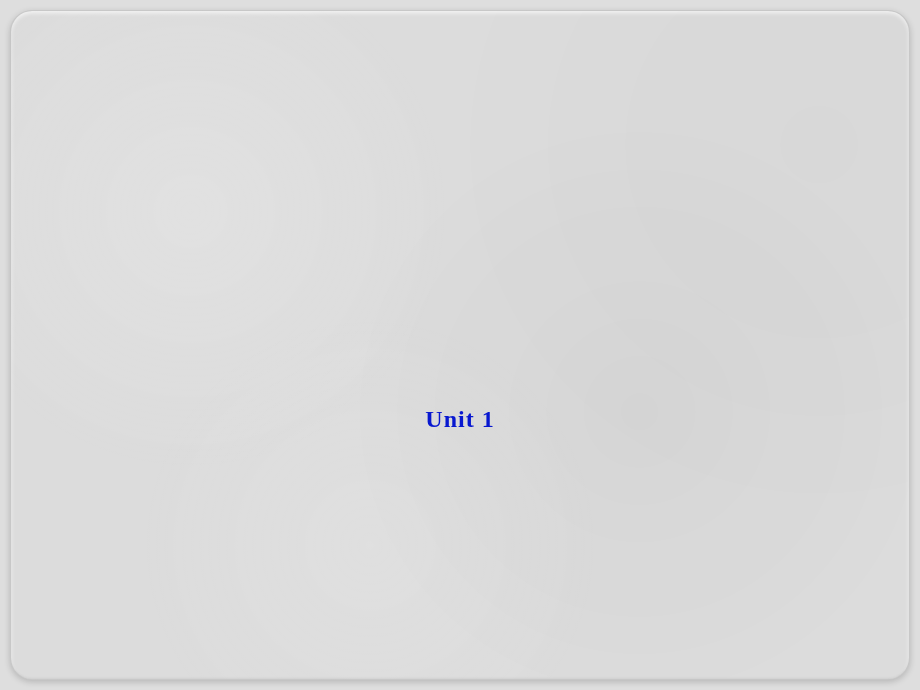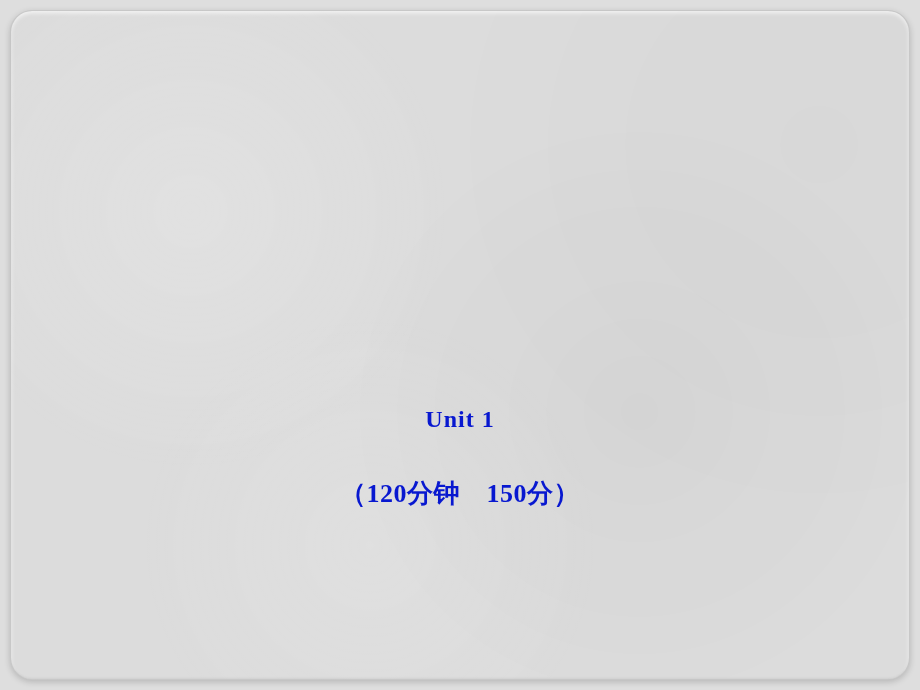--- a/index.html
+++ b/index.html
@@ -69,17 +69,14 @@
 </head>
 <body>
 
 <div class="slide-container">
 
   <div class="text-block unit-title">
     <span class="unit-word">Unit</span>
     <span class="unit-word">1</span>
   </div>
 
-  <div class="text-block score-line">
-    <span>（</span><span class="num">120</span><span>分钟</span><span>　</span><span class="num">150</span><span>分</span><span>）</span>
-  </div>
 
 </div>
 
 </body></html>

